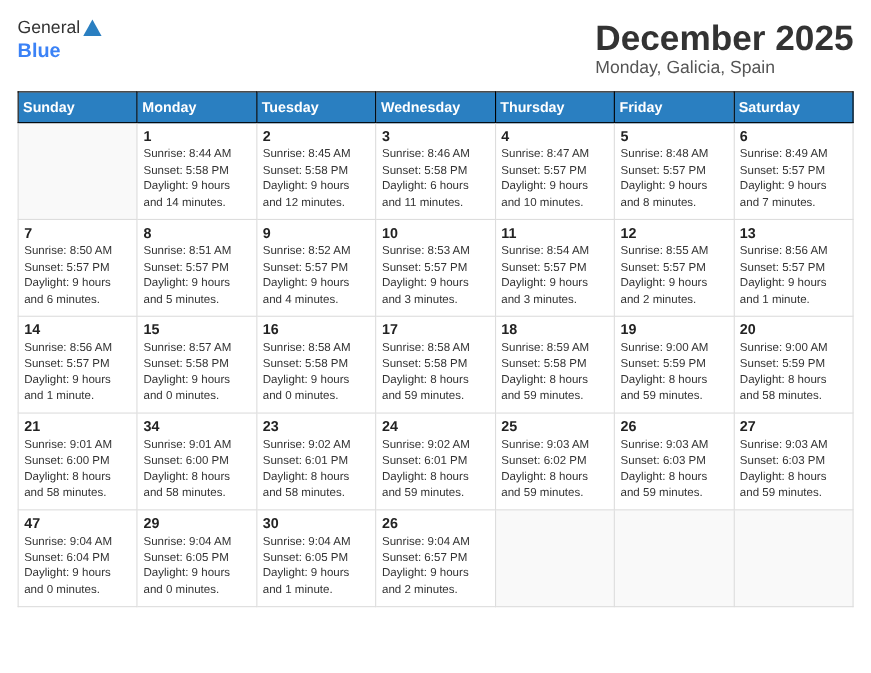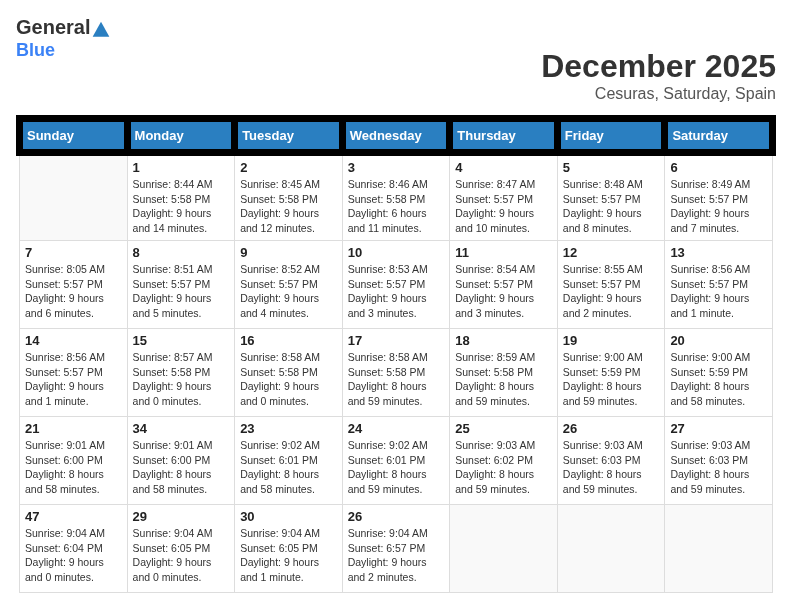--- a/index.html
+++ b/index.html
@@ -19,22 +19,21 @@
     .logo {
       display: flex;
       align-items: center;
     }
     .logo-icon {
       width: 20px;
       height: 20px;
       margin-left: 2px;
     }
     .title-block {
-      text-align: right;
-      margin-top: 32px;
+      text-align: left;
     }
     .month-title {
       font-size: 32px;
       font-weight: bold;
       color: #333;
     }
     .location-title {
       font-size: 16px;
       color: #555;
     }
@@ -43,21 +42,21 @@
       border-collapse: collapse;
       table-layout: fixed;
     }
     th {
       background-color: #2a7fc1;
       color: #fff;
       font-size: 13px;
       font-weight: bold;
       padding: 6px 4px;
       text-align: left;
-      border: 7px solid #000000;
+      border: 1px solid #000000;
     }
     td {
       border: 1px solid #ddd;
       vertical-align: top;
       padding: 4px 5px;
       font-size: 11px;
       color: #333;
       height: 88px;
     }
     .day-number {
@@ -74,29 +73,29 @@
     .empty-cell {
       background: #f9f9f9;
     }
   </style>
 </head>
 <body>
 
 <div class="header">
   <div class="logo">
     <div>
-      <span style="font-size:20px;font-weight:bold;color:#333;">General</span><svg class="logo-icon" viewBox="0 0 24 24" style="display:inline-block;vertical-align:middle;margin:0 1px;">
+      <span style="font-size:16px;font-weight:normal;color:#333;">General</span><svg class="logo-icon" viewBox="0 0 24 24" style="display:inline-block;vertical-align:middle;margin:0 1px;">
           <polygon points="12,2 22,20 2,20" fill="#2a7fc1"></polygon>
         </svg><br>
       <span style="font-size:18px;font-weight:bold;color:#3b82f6;">Blue</span>
     </div>
   </div>
   <div class="title-block">
     <div class="month-title">December 2025</div>
-    <div class="location-title">Cesuras, Saturday, Spain</div>
+    <div class="location-title">Monday, Galicia, Spain</div>
   </div>
 </div>
 
 <table>
   <thead>
     <tr>
       <th>Sunday</th>
       <th>Monday</th>
       <th>Tuesday</th>
       <th>Wednesday</th>
@@ -129,21 +128,21 @@
           <div class="day-info"><span>Sunrise: 8:48 AM</span><br><span>Sunset: 5:57 PM</span><br><span>Daylight: 9 hours and 8 minutes.</span></div>
         </td>
         <td>
           <div class="day-number">6</div>
           <div class="day-info"><span>Sunrise: 8:49 AM</span><br><span>Sunset: 5:57 PM</span><br><span>Daylight: 9 hours and 7 minutes.</span></div>
         </td>
       </tr>
       <tr>
         <td>
           <div class="day-number">7</div>
-          <div class="day-info"><span>Sunrise: 8:05 AM</span><br><span>Sunset: 5:57 PM</span><br><span>Daylight: 9 hours and 6 minutes.</span></div>
+          <div class="day-info"><span>Sunrise: 8:50 AM</span><br><span>Sunset: 5:57 PM</span><br><span>Daylight: 9 hours and 6 minutes.</span></div>
         </td>
         <td>
           <div class="day-number">8</div>
           <div class="day-info"><span>Sunrise: 8:51 AM</span><br><span>Sunset: 5:57 PM</span><br><span>Daylight: 9 hours and 5 minutes.</span></div>
         </td>
         <td>
           <div class="day-number">9</div>
           <div class="day-info"><span>Sunrise: 8:52 AM</span><br><span>Sunset: 5:57 PM</span><br><span>Daylight: 9 hours and 4 minutes.</span></div>
         </td>
         <td>

